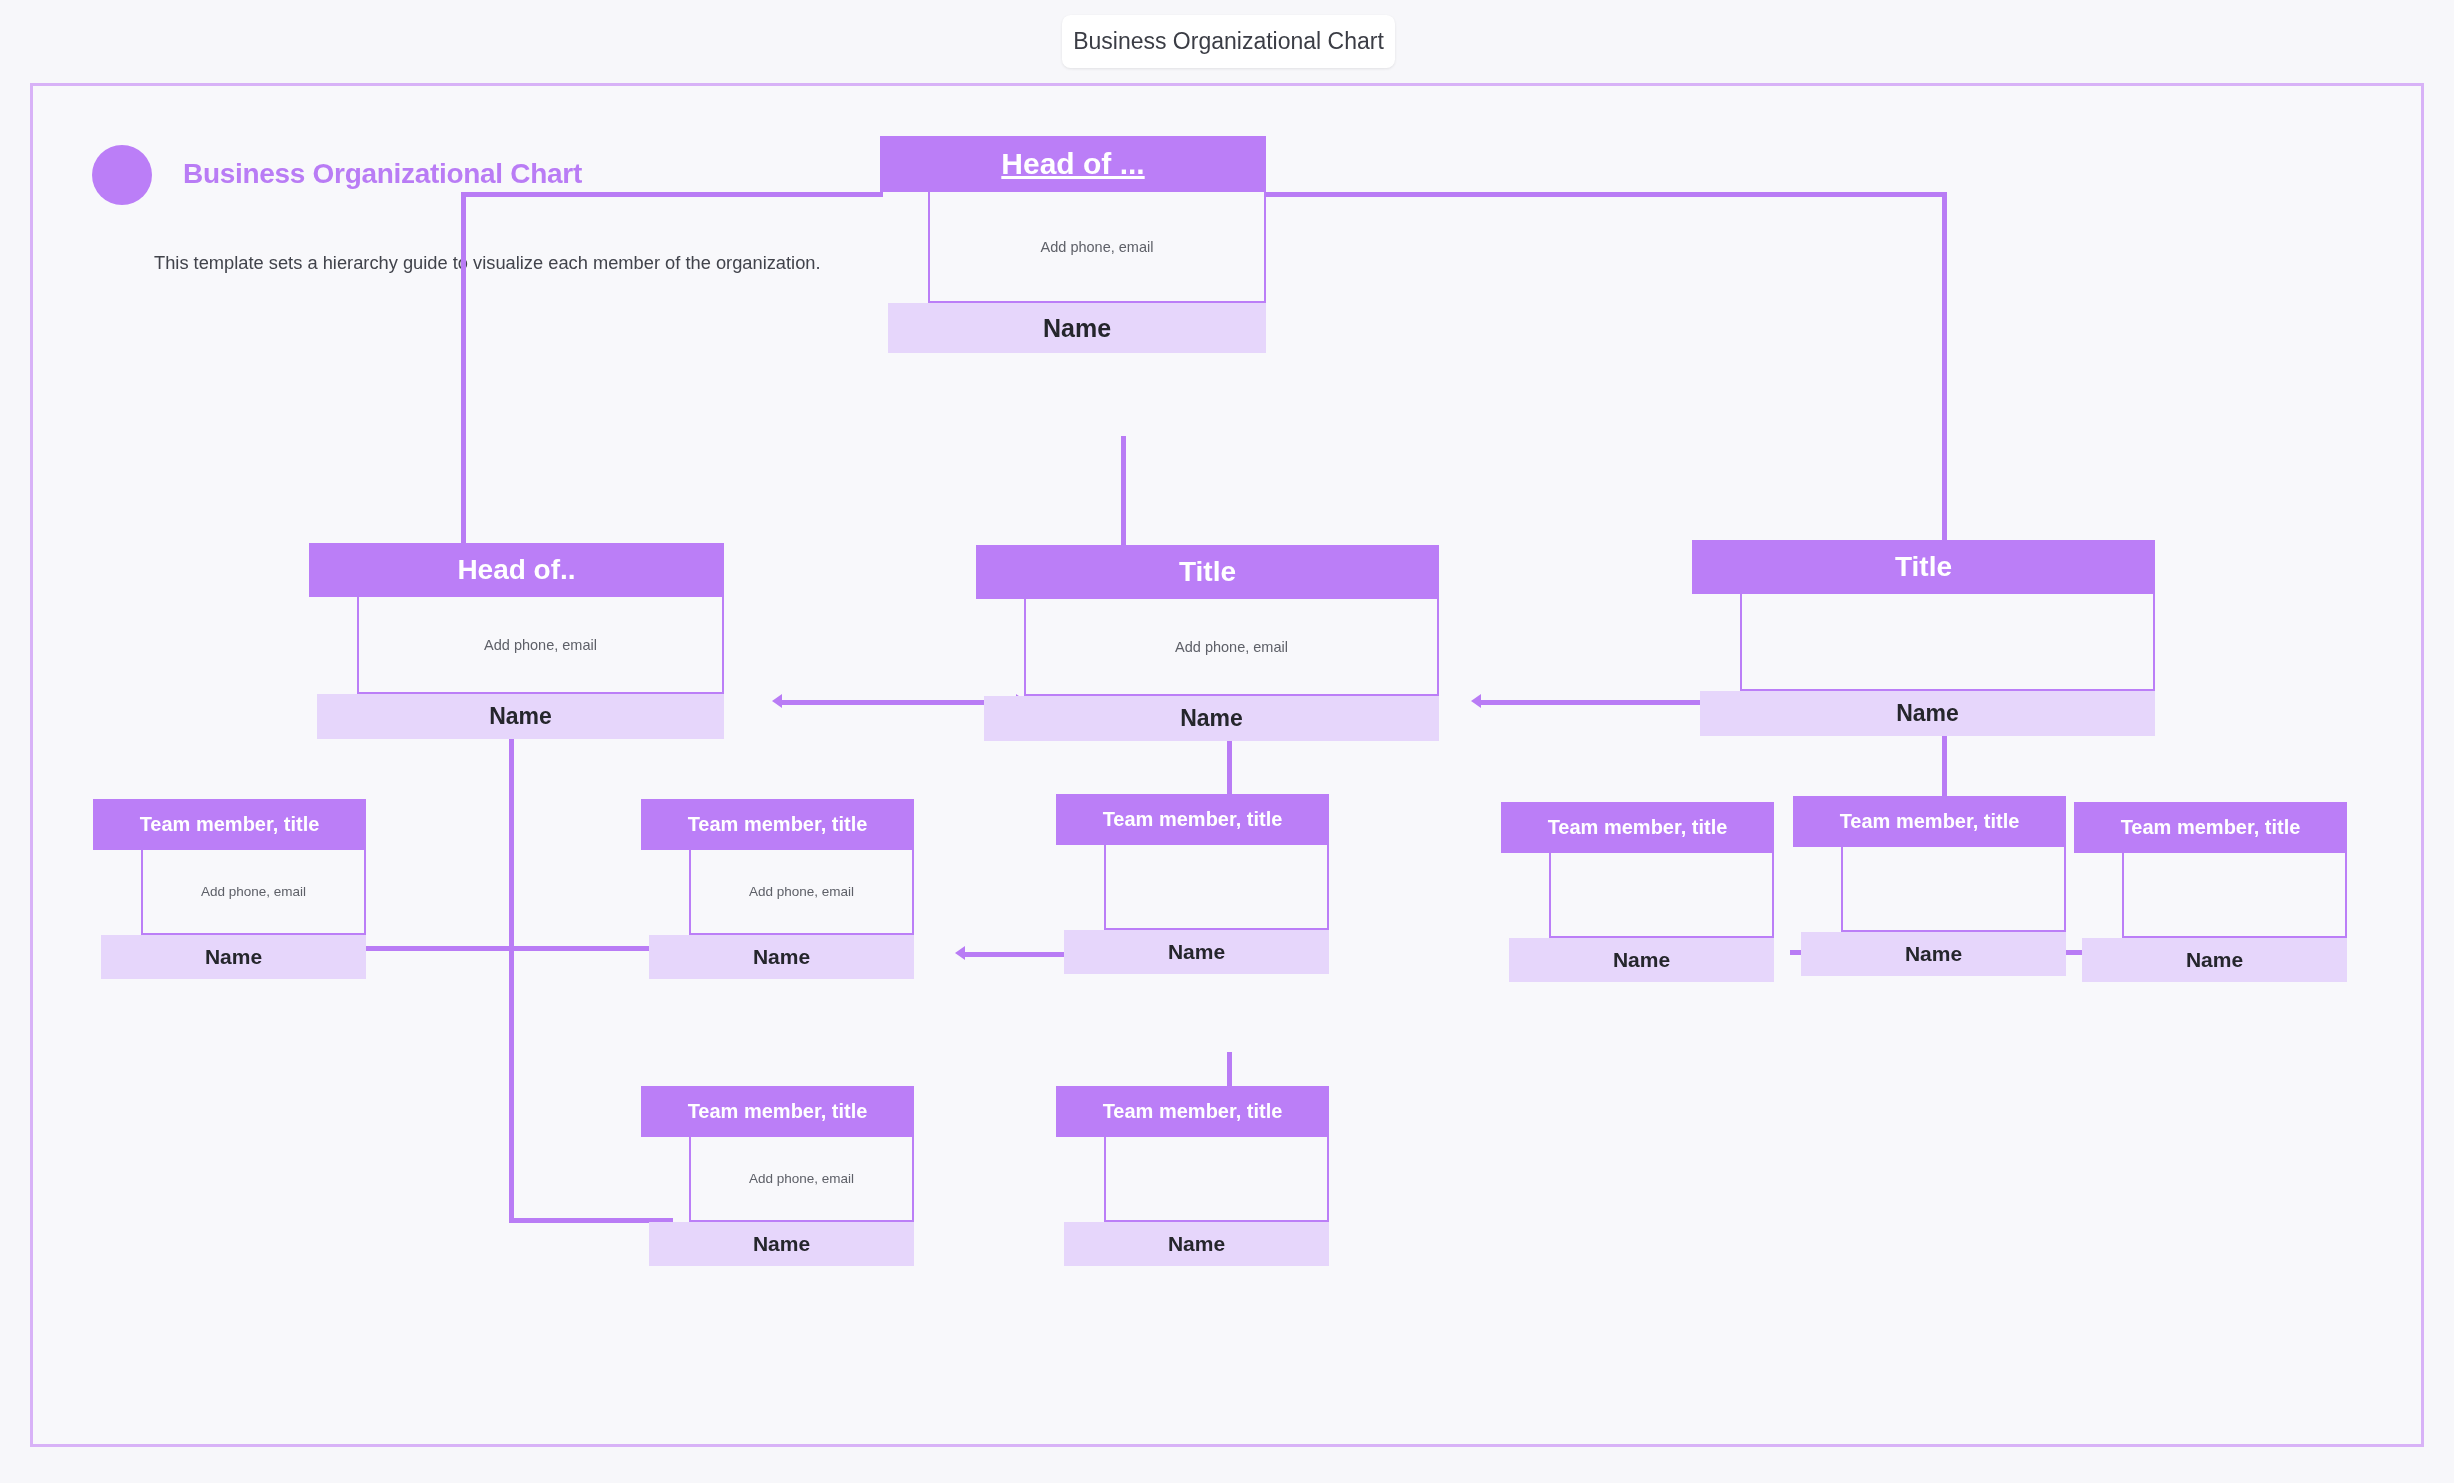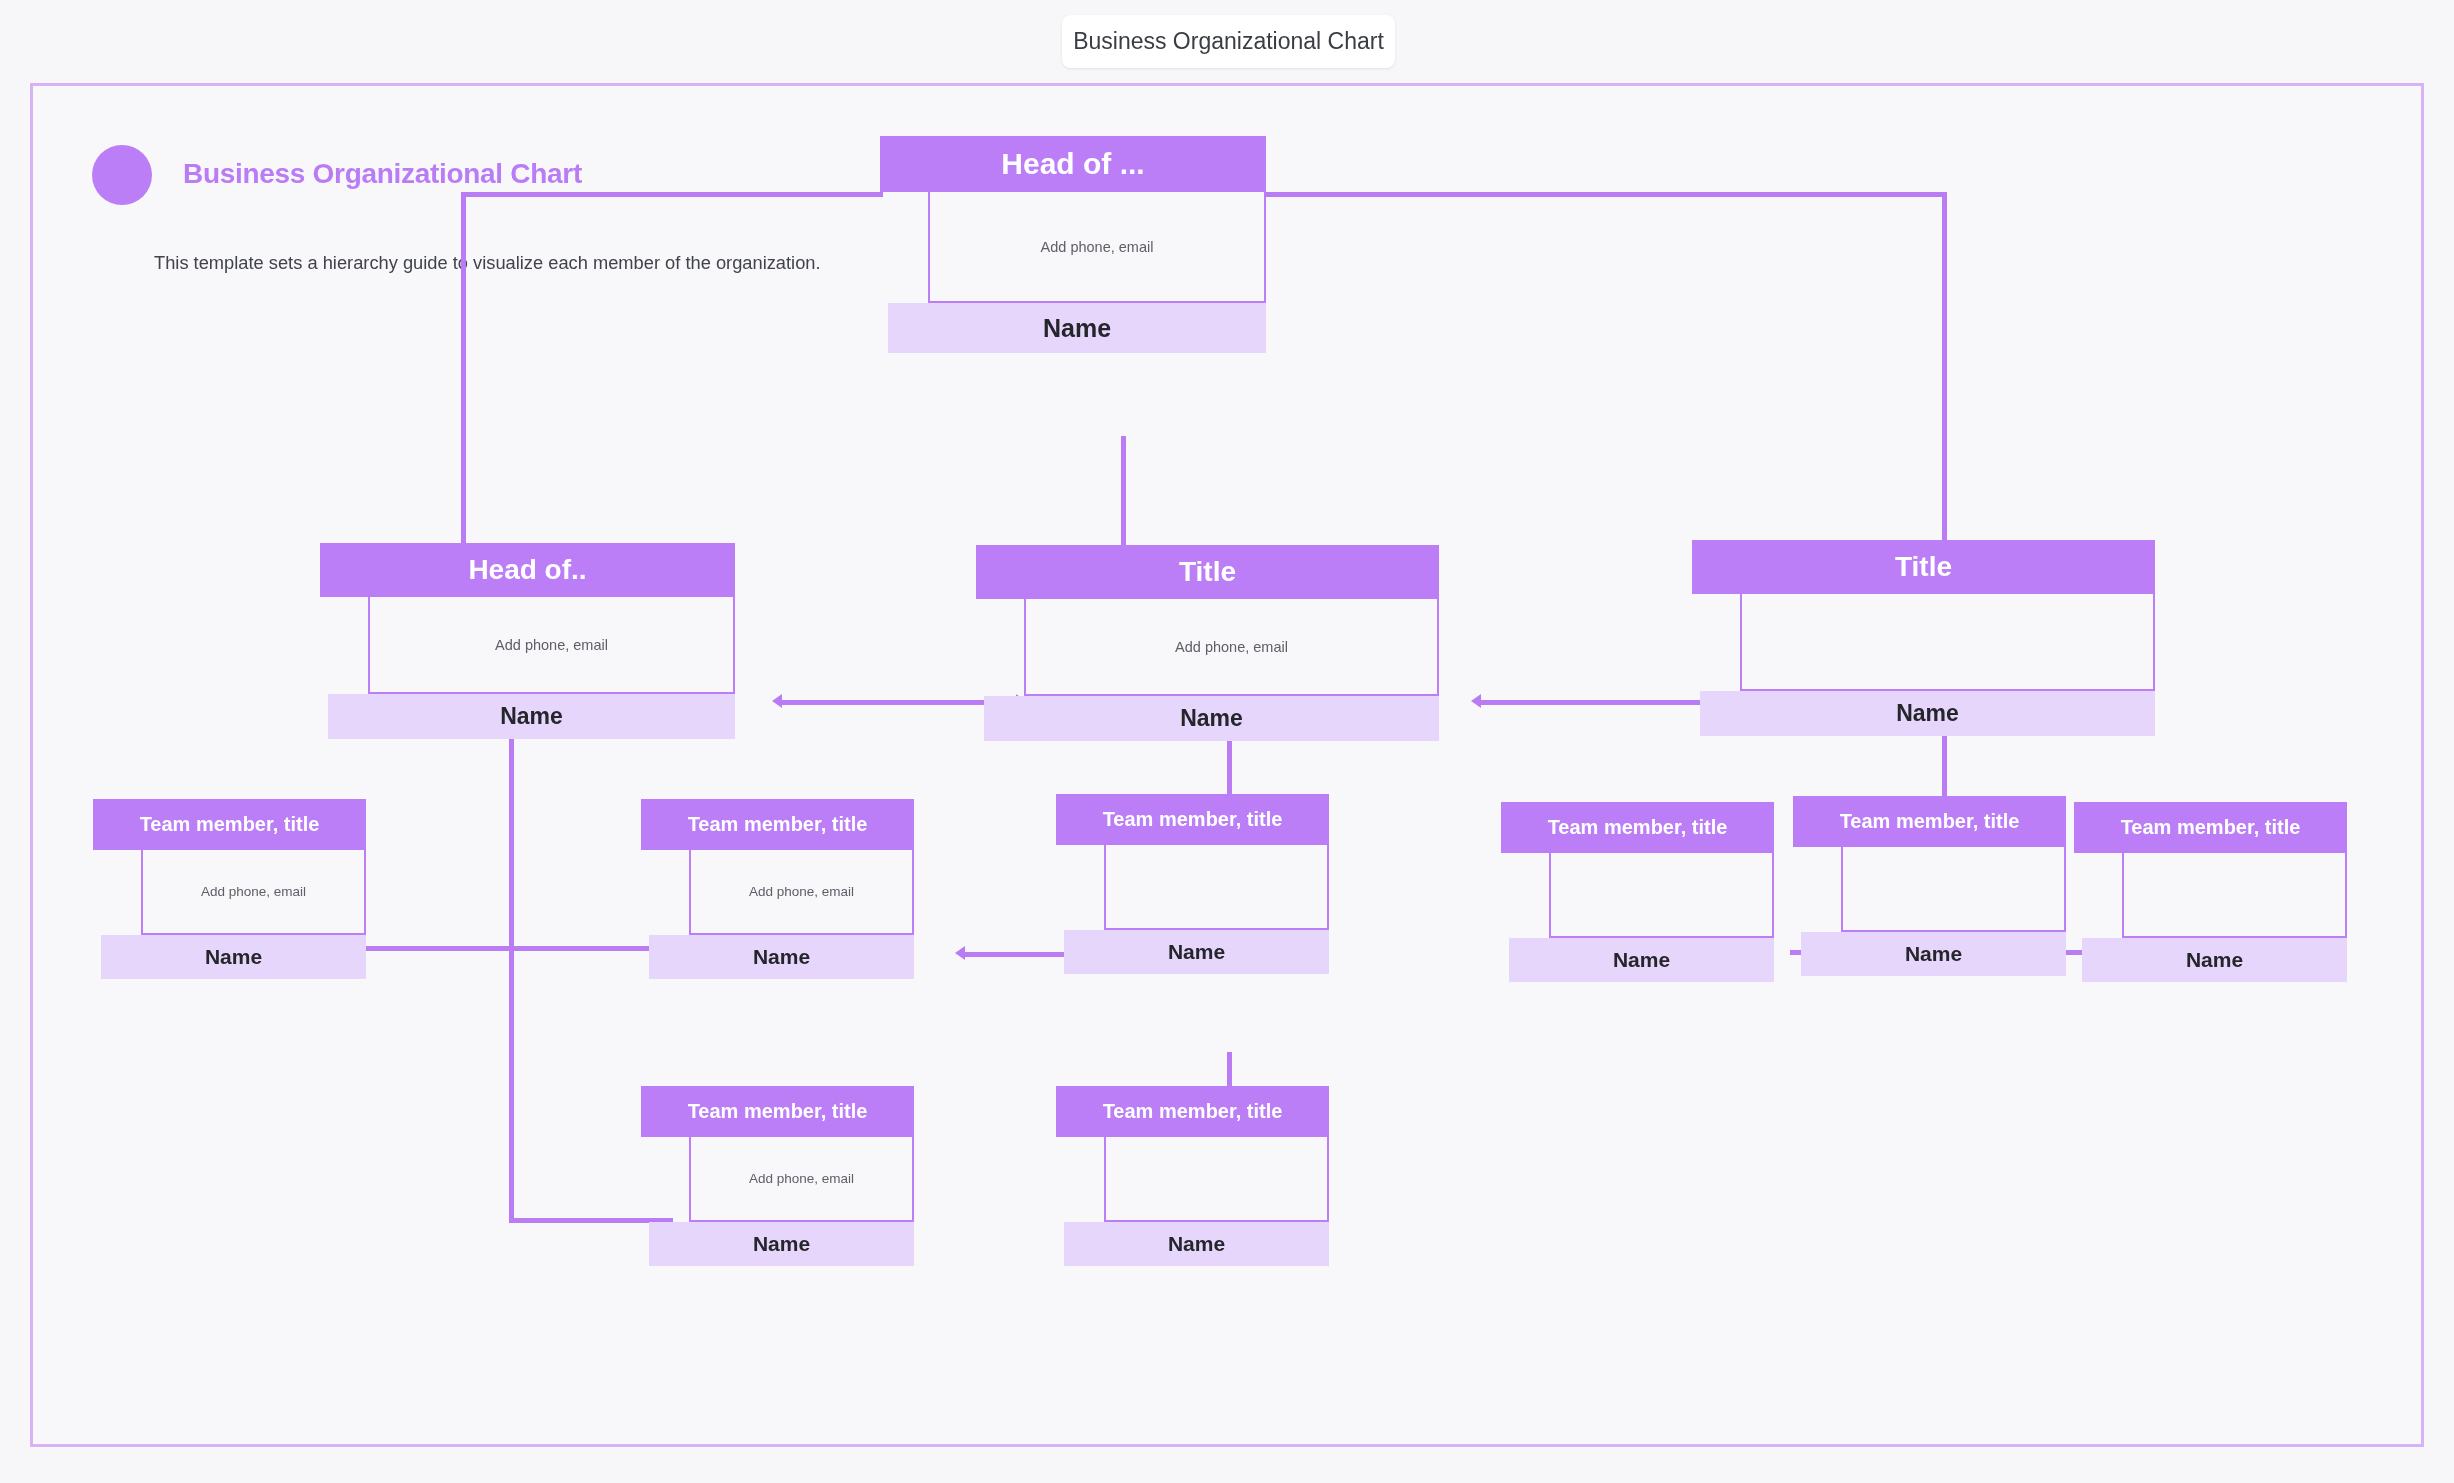--- a/index.html
+++ b/index.html
@@ -86,21 +86,21 @@
     font-weight: bold;
     margin-left: 8px;
   }
 
   
   .node.big .head { height: 54px; font-size: 28px; }
   .node.big .body { height: 97px; }
   .node.big .foot { height: 45px; font-size: 23px; }
 
   
-  .node.root .head { height: 56px; font-size: 30px; }
+  .node.root .head { height: 56px; font-size: 30px; text-decoration: underline; }
   .node.root .body { height: 111px; }
   .node.root .foot { height: 50px; font-size: 25px; }
 
   
   .node.sm .head { height: 51px; font-size: 20px; }
   .node.sm .body { height: 85px; font-size: 13.5px; }
   .node.sm .foot { height: 44px; font-size: 21px; }
 </style>
 </head>
 <body>
@@ -156,21 +156,21 @@
 
   <div class="ln lnh" style="left:1757px; top:864px; width:23px;"></div>
   <div class="ln lnh" style="left:2030px; top:864px; width:23px;"></div>
 
   <div class="node big root" style="left:847px; top:50px; width:386px;">
     <div class="head">Head of ...</div>
     <div class="body">Add phone, email</div>
     <div class="foot">Name</div>
   </div>
 
-  <div class="node big" style="left:239px; top:457px; width:463px;padding-left:48px;">
+  <div class="node big" style="left:228px; top:457px; width:463px;padding-left:48px;">
     <div class="head">Head of..</div>
     <div class="body">Add phone, email</div>
     <div class="foot">Name</div>
   </div>
 
   <div class="node big" style="left:943px; top:459px; width:463px;">
     <div class="head">Title</div>
     <div class="body">Add phone, email</div>
     <div class="foot">Name</div>
   </div>

